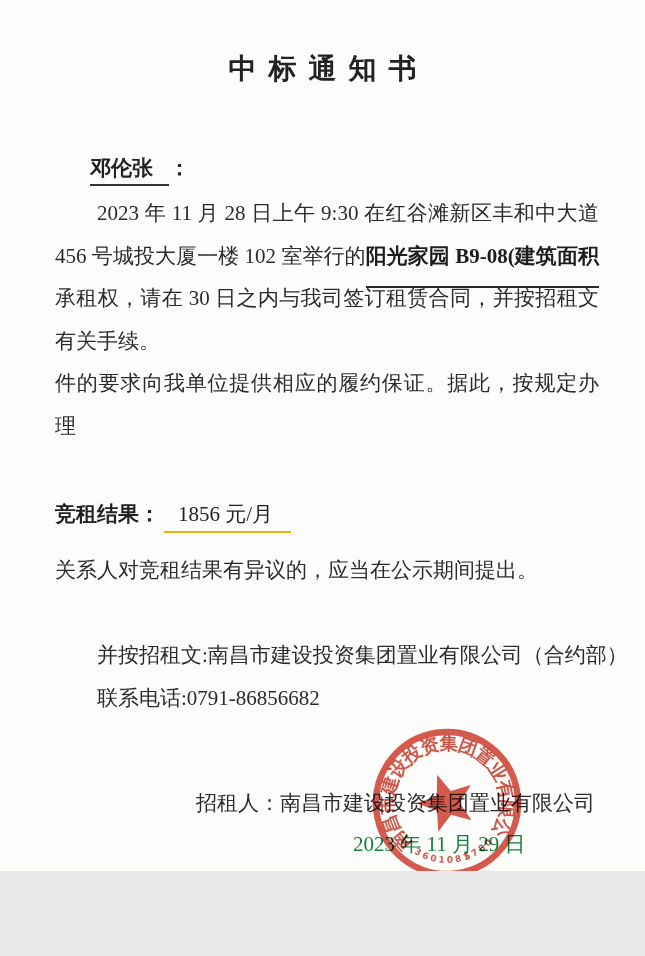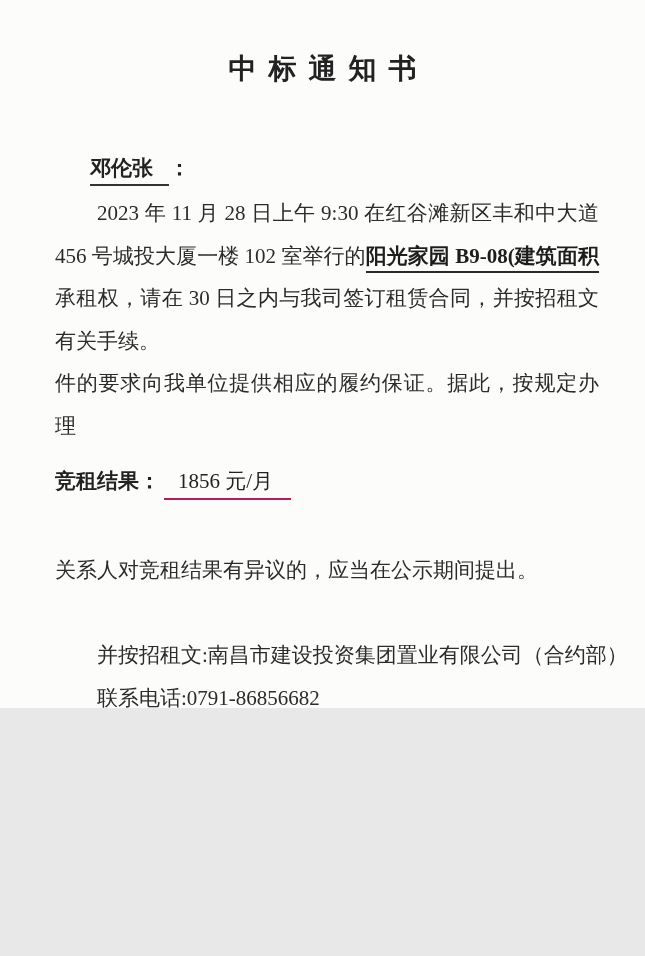--- a/index.html
+++ b/index.html
@@ -1,18 +1,18 @@
 <!DOCTYPE html>
 <html><head>
 <meta charset="utf-8">
 <style>
   html,body{margin:0;padding:0;background:#e8e8e8;}
   .page{
     position:relative;
-    width:645px;height:708px;
+    width:645px;height:871px;
     margin:0 auto;
     background:#fcfcfb;
     overflow:hidden;
     font-family:"Liberation Serif","DejaVu Serif",serif;
     color:#2e2e2e;
   }
   .doc-title{
     position:absolute;top:50px;left:0;width:100%;
     text-align:center;
     font-size:28px;font-weight:bold;color:#222;
@@ -33,32 +33,33 @@
   }
   .p1{top:192px;}
   .notice{top:549px;}
   .contact{top:634px;}
   .line{white-space:nowrap;}
   .line.fill{text-align:justify;text-align-last:justify;white-space:normal;}
   .line.ind{text-indent:2em;}
   .em{
     font-weight:bold;color:#1d1d1d;
     border-bottom:2px solid #2a2a2a;
-    padding-bottom:3px;
+    padding-bottom:18px;
   }
   .result{
     position:absolute;top:467px;left:55px;
     font-size:21px;color:#222;
   }
   .result .label{font-weight:bold;}
   .result .uval{
     display:inline-block;
-    border-bottom:2px solid #be185d;
+    border-bottom:2px solid #eab308;
     padding:0 18px 3px 14px;
     margin-left:4px;
+    margin-top:33px;
   }
   .sig-lessor{
     position:absolute;top:789px;left:196px;
     font-size:21px;color:#2b2b2b;white-space:nowrap;
   }
   .sig-date{
     position:absolute;top:830px;left:353px;
     font-size:21px;color:#15803d;white-space:nowrap;text-align:center;
   }
   .seal{

